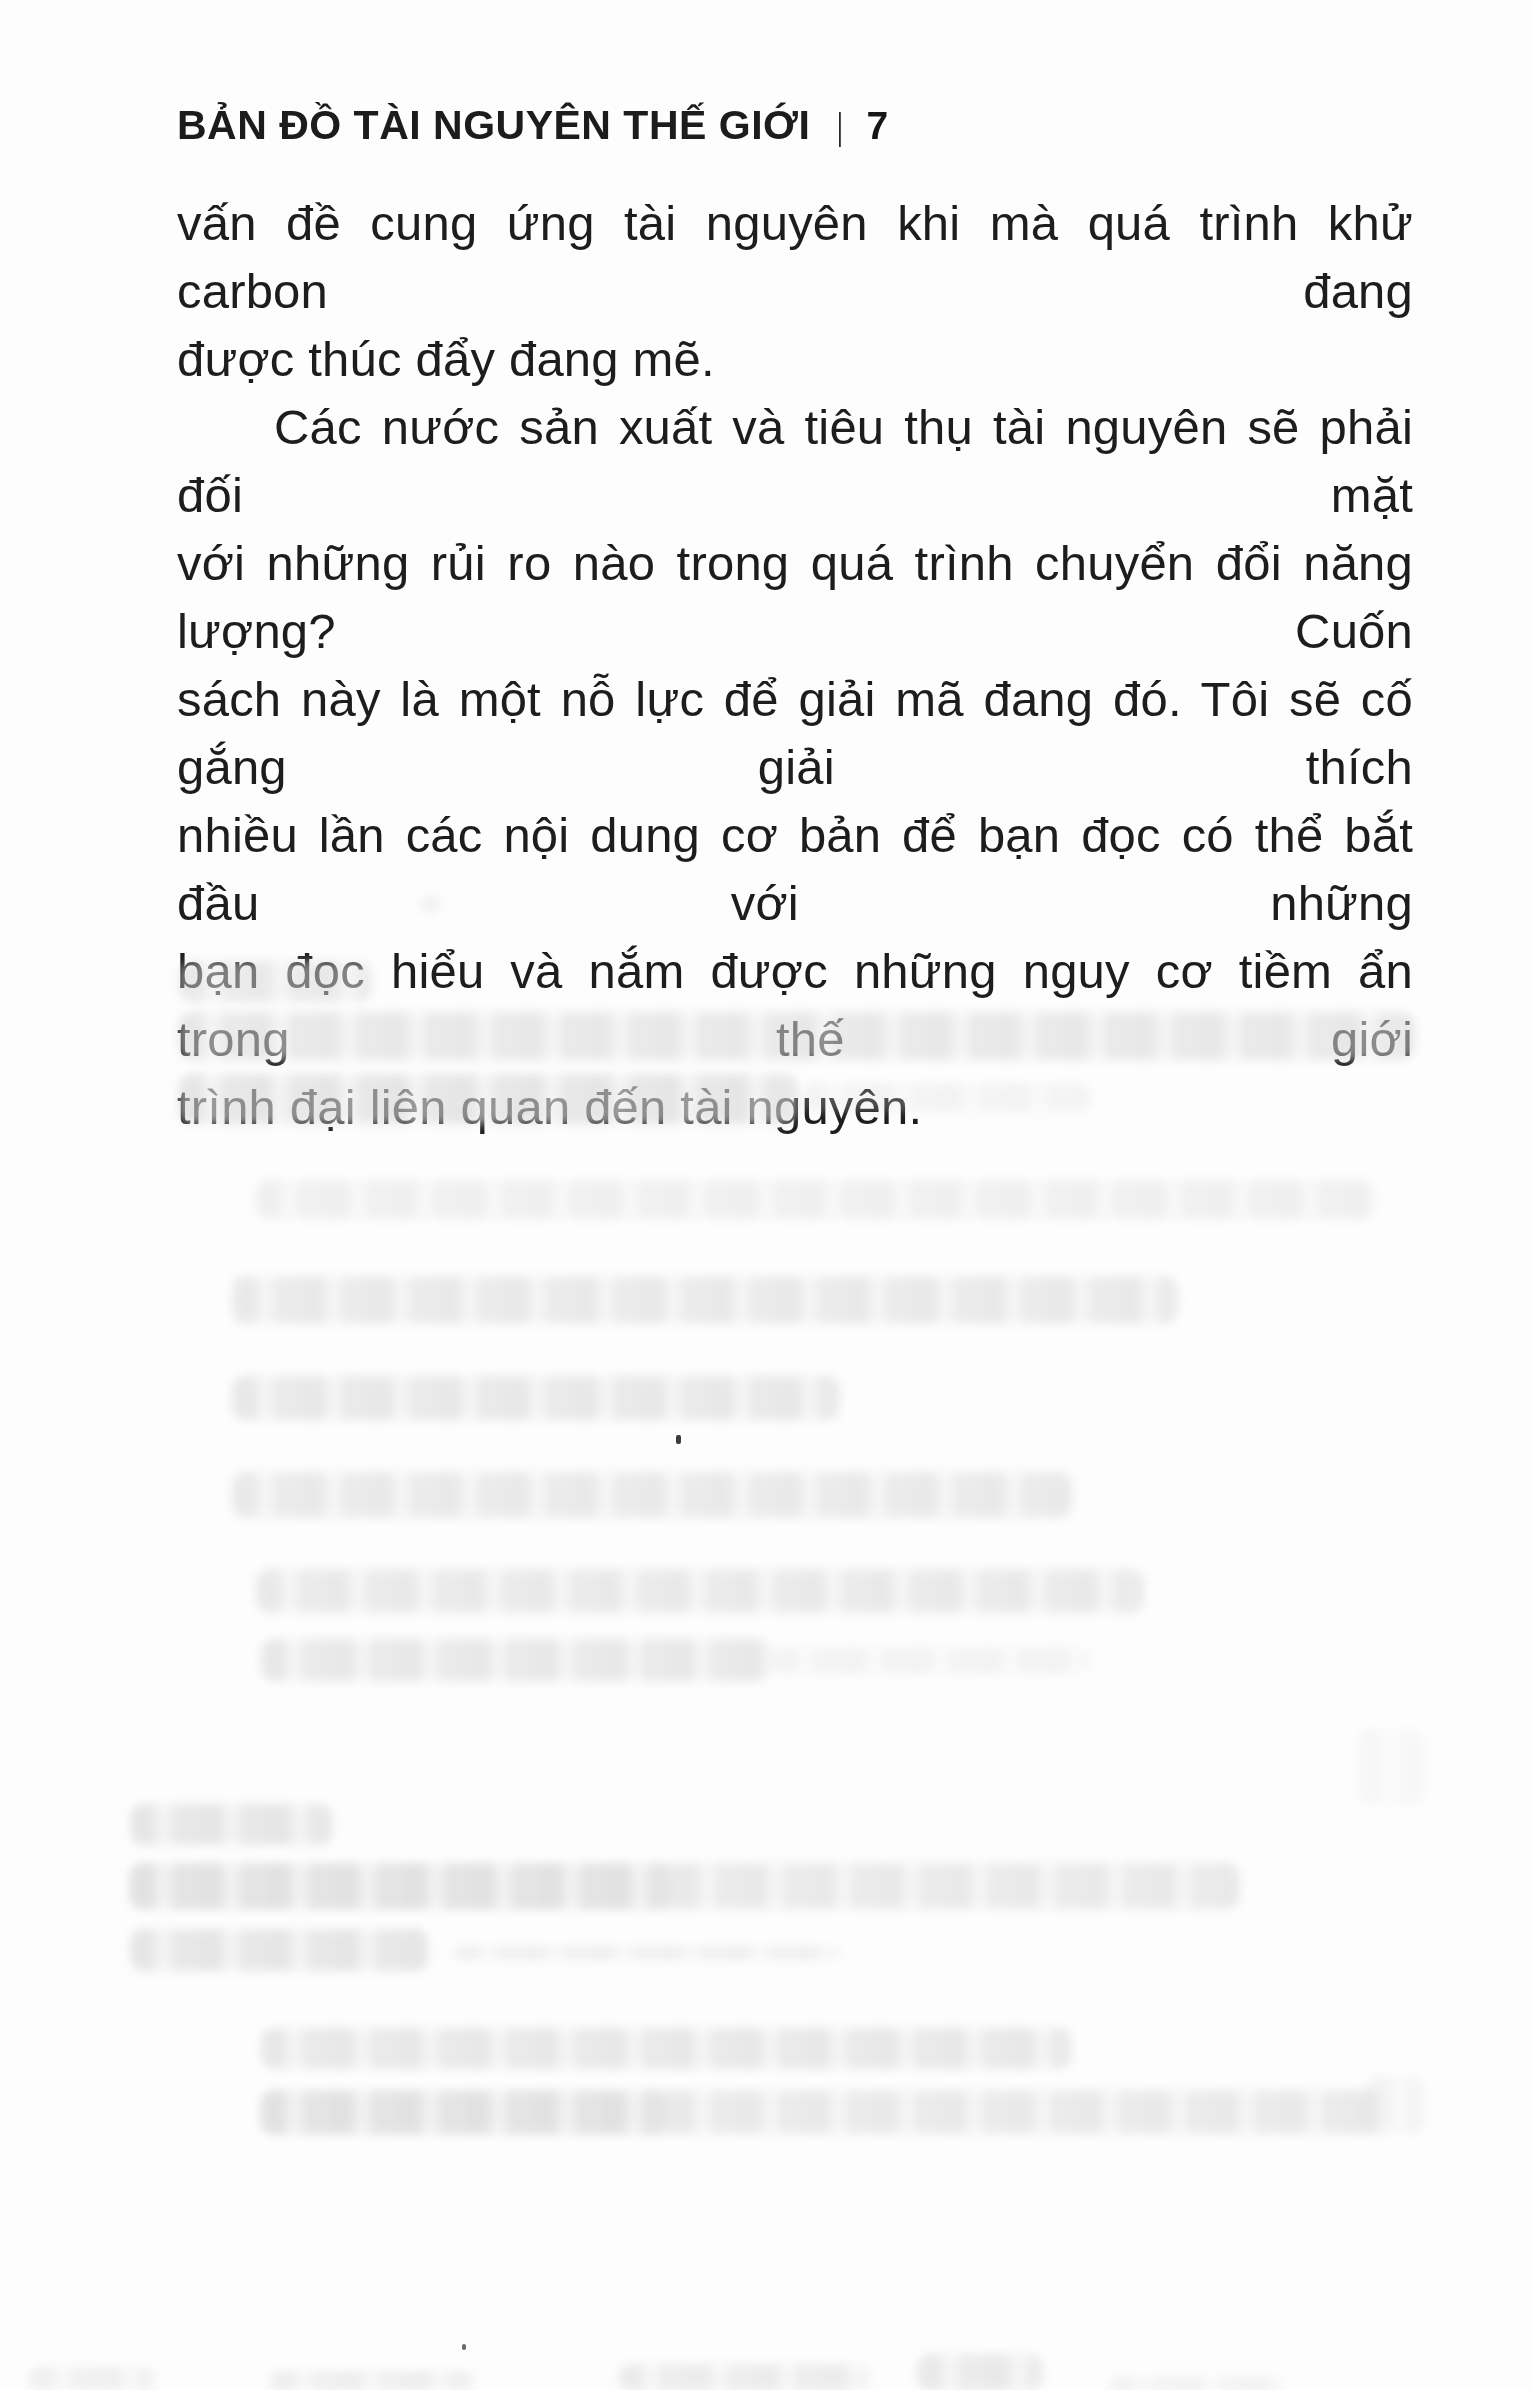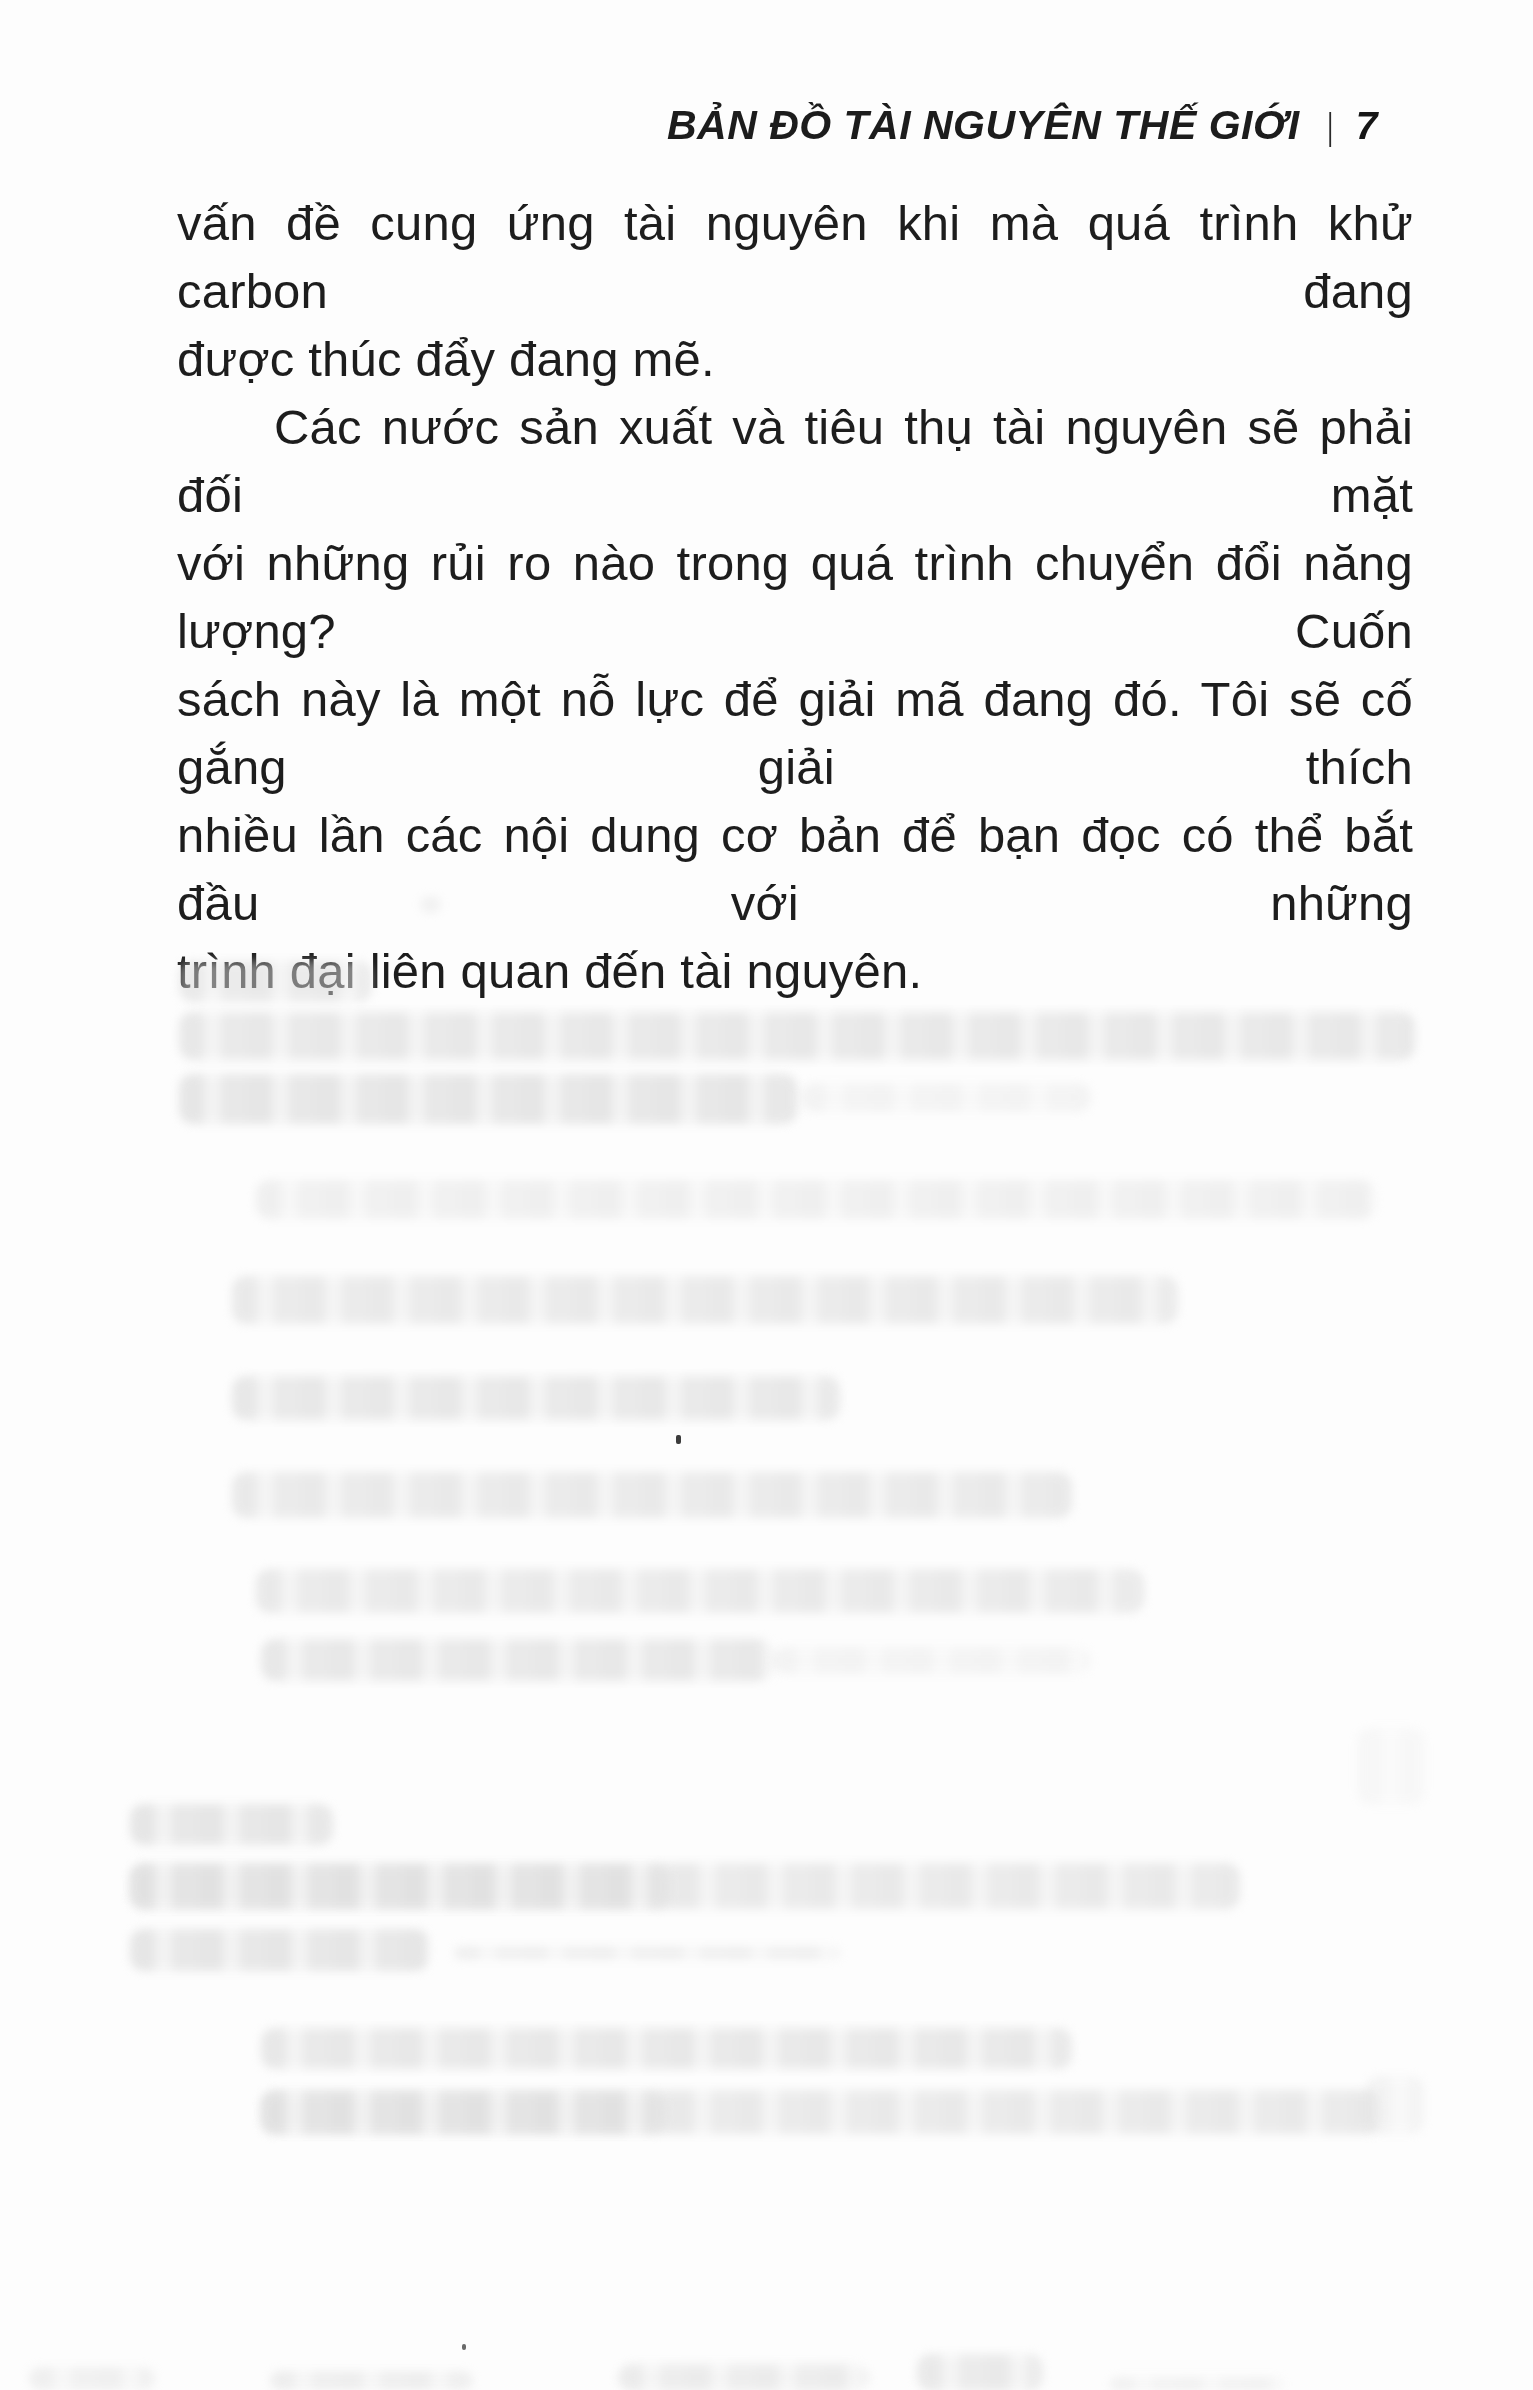--- a/index.html
+++ b/index.html
@@ -12,26 +12,25 @@
   }
   .page {
     position: absolute; inset: 0;
     width: 1533px; height: 2391px;
     background: #fdfdfd;
   }
   
   .running-head {
     position: absolute;
     top: 102px; left: 177px; width: 1201px;
-    text-align: right;
+    text-align: left;
     font-size: 41px; font-weight: 700;
     color: #1c1c1c;
     letter-spacing: 0.5px;
     white-space: nowrap;
-    font-style: italic;
   }
   .running-head .sep {
     display: inline-block;
     margin: 0 21px 0 25px;
     font-weight: 400;
     transform: scaleX(0.6);
     color: #2a2a2a;
     font-size: 37px;
   }
   .running-head .pagenum {
@@ -71,20 +70,21 @@
     <span>BẢN ĐỒ TÀI NGUYÊN THẾ GIỚI</span><span class="sep">|</span><span class="pagenum">7</span>
   </header>
 
   <main class="body-text" id="body-lines">
       <div class="line j">vấn đề cung ứng tài nguyên khi mà quá trình khử carbon đang</div>
       <div class="line">được thúc đẩy đang mẽ.</div>
       <div class="line j indent">Các nước sản xuất và tiêu thụ tài nguyên sẽ phải đối mặt</div>
       <div class="line j">với những rủi ro nào trong quá trình chuyển đổi năng lượng? Cuốn</div>
       <div class="line j">sách này là một nỗ lực để giải mã đang đó. Tôi sẽ cố gắng giải thích</div>
       <div class="line j">nhiều lần các nội dung cơ bản để bạn đọc có thể bắt đầu với những</div>
+      <div class="line j">bạn đọc hiểu và nắm được những nguy cơ tiềm ẩn trong thế giới</div>
       <div class="line">trình đại liên quan đến tài nguyên.</div>
     </main>
 
   <div class="ghosts">
 
     <div class="smudge" style="left:179px; top:961px;  width:193px;  height:41px; opacity:.50;"></div>
     <div class="smudge" style="left:179px; top:1012px; width:1236px; height:48px; opacity:.55;"></div>
     <div class="smudge" style="left:179px; top:1074px; width:618px;  height:50px; opacity:.60;"></div>
     <div class="smudge" style="left:801px; top:1083px; width:290px;  height:29px; opacity:.25;"></div>
     <div class="smudge" style="left:256px; top:1180px; width:1120px; height:39px; opacity:.35;"></div>

